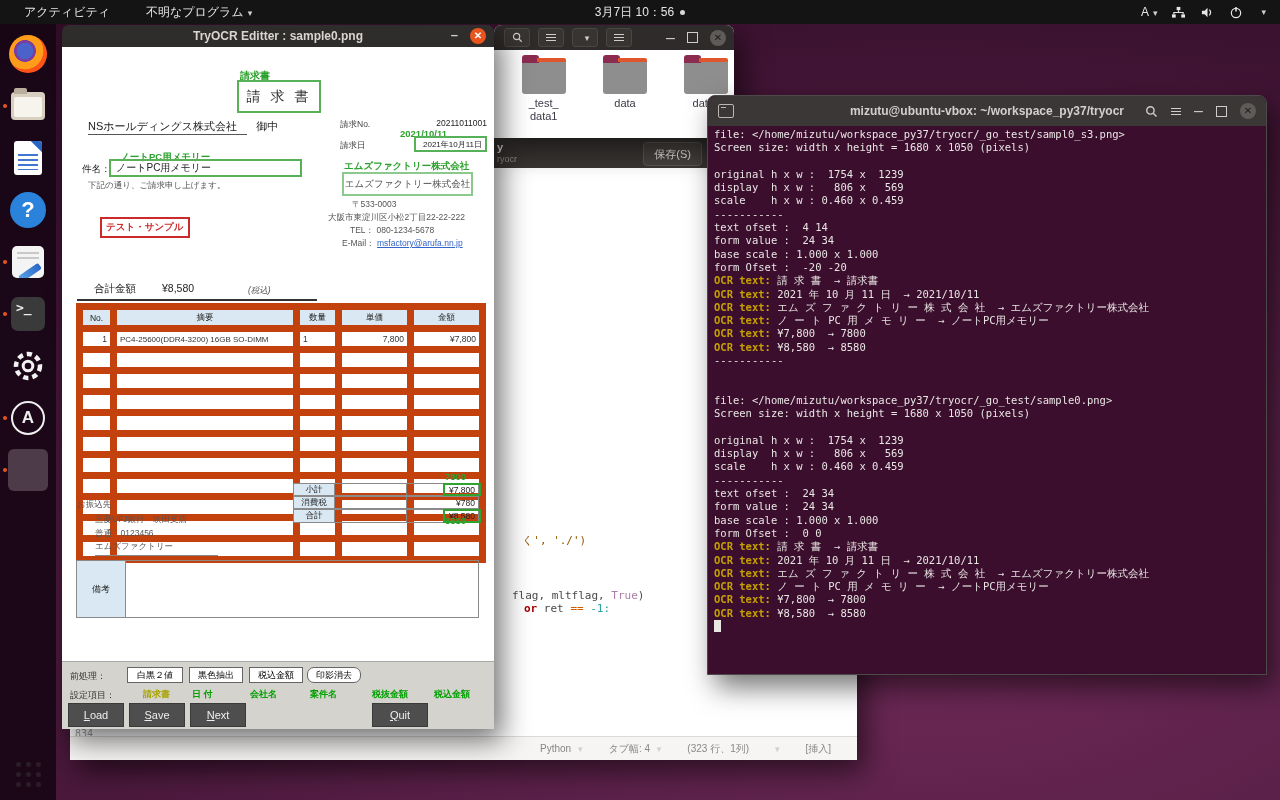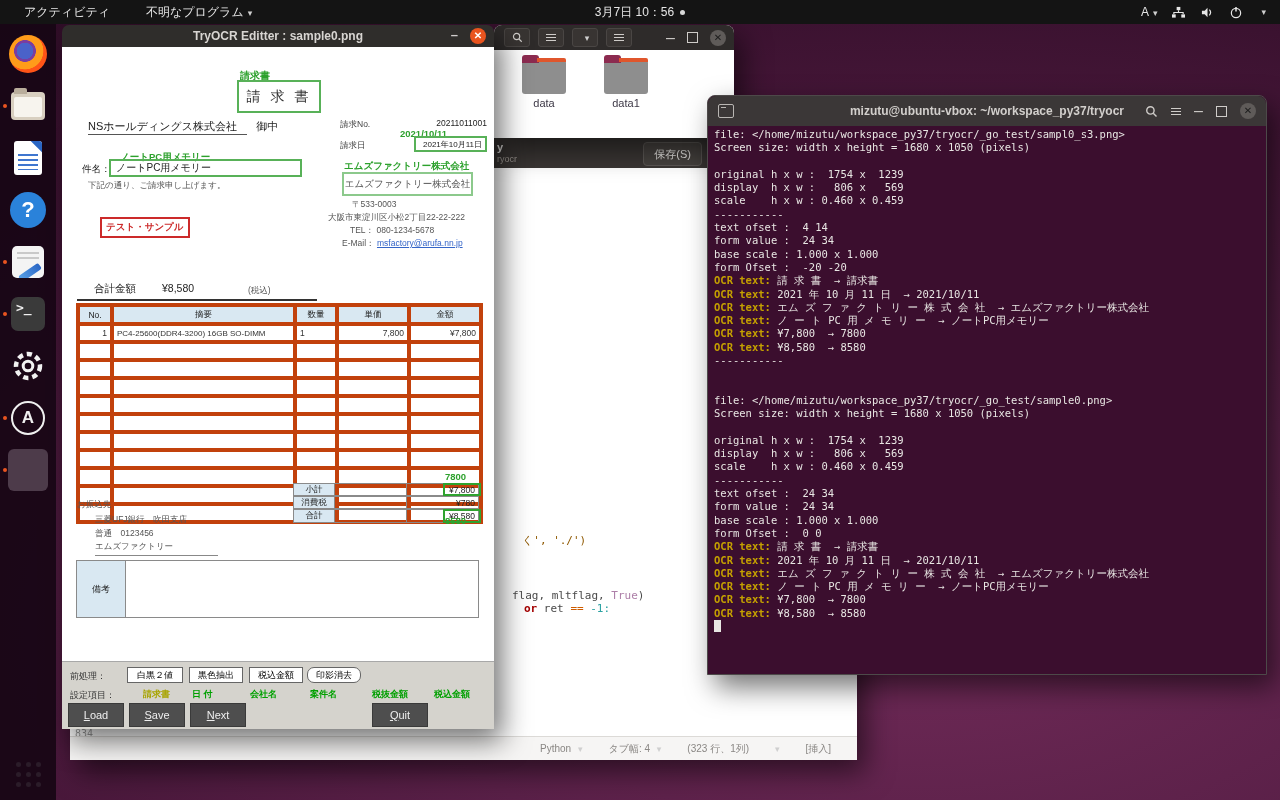--- a/index.html
+++ b/index.html
@@ -88,21 +88,21 @@
     font-size:10px;display:flex;align-items:center;justify-content:center;line-height:1;}
   #invoice{position:absolute;left:0;top:22px;width:432px;height:614px;background:#fff;overflow:hidden;color:#222;}
   .abs{position:absolute;}
   .glabel{color:#2da12d;font-weight:bold;}
   .gborder{border:2px solid #58b158;box-sizing:border-box;}
   #inv-title-box{left:175px;top:33px;width:84px;height:33px;display:flex;align-items:center;justify-content:center;
     font-size:14px;letter-spacing:3px;color:#333;}
   .redstamp{border:2px solid #cc2a2a;color:#cc2a2a;font-weight:bold;font-size:9.5px;padding:2px 4px;}
   .u{text-decoration:underline;}
   table.inv{border-collapse:collapse;width:403px;table-layout:fixed;}
-  table.inv td,table.inv th{border:4px solid #c2410c;font-size:8.5px;padding:0 3px;overflow:hidden;white-space:nowrap;}
+  table.inv td,table.inv th{border:7px solid #c2410c;font-size:8.5px;padding:0 3px;overflow:hidden;white-space:nowrap;}
   table.inv th{background:#d9e8f2;font-weight:normal;color:#222;height:15px;}
   table.inv td{height:14px;color:#333;}
   table.inv{border:1.5px solid #3a3a3a;}
   .tot-row{position:absolute;left:231px;width:186px;display:flex;box-sizing:border-box;}
   .tot-label{width:42px;background:#d9e8f2;border:1px solid #8a8a8a;font-size:8.5px;display:flex;align-items:center;justify-content:center;box-sizing:border-box;}
   .tot-mid{width:72px;border:1px solid #8a8a8a;border-left:none;box-sizing:border-box;}
   .tot-val{width:72px;border:1px solid #8a8a8a;border-left:none;font-size:8.5px;display:flex;align-items:center;justify-content:flex-end;
     padding-right:3px;box-sizing:border-box;}
   .gbox{position:absolute;border:2px solid #2fa32f;box-sizing:border-box;}
   #remarks{left:14px;top:513px;width:403px;height:58px;border:1px solid #8a8a8a;box-sizing:border-box;display:flex;}
@@ -184,20 +184,27 @@
       <span style="margin-left:auto;display:flex;align-items:center;gap:12px;margin-right:8px;">
         <span style="color:#cfccc9;">–</span>
         <span style="width:9px;height:9px;border:1px solid #cfccc9;display:inline-block;"></span>
         <span class="circle-btn">✕</span>
       </span>
     </div>
     <div id="fm-folders">
         <div class="folder">
           <div class="folder-icon"></div>
           <div class="folder-label">
+            <div>_test_</div>
+            <div>data1</div>
+          </div>
+        </div>
+        <div class="folder">
+          <div class="folder-icon"></div>
+          <div class="folder-label">
             <div>data</div>
           </div>
         </div>
         <div class="folder">
           <div class="folder-icon"></div>
           <div class="folder-label">
             <div>data1</div>
           </div>
         </div>
       </div>
@@ -238,21 +245,21 @@
       <div class="abs" style="left:290px;top:152px;font-size:8.5px;color:#555;">〒533-0003</div>
       <div class="abs" style="left:266px;top:165px;font-size:8.5px;color:#555;">大阪市東淀川区小松2丁目22-22-222</div>
       <div class="abs" style="left:288px;top:178px;font-size:8.5px;color:#555;">TEL： 080-1234-5678</div>
       <div class="abs" style="left:280px;top:191px;font-size:8.5px;color:#555;">
         <span>E-Mail：</span>
         <span style="color:#3465c8;text-decoration:underline;">msfactory@arufa.nn.jp</span>
       </div>
       <div class="abs redstamp" style="left:38px;top:170px;">テスト・サンプル</div>
       <div class="abs" style="left:32px;top:235px;font-size:10.5px;font-weight:normal;">合計金額</div>
       <div class="abs" style="left:100px;top:235px;font-size:10.5px;">¥8,580</div>
-      <div class="abs" style="left:186px;top:238px;font-size:8.5px;color:#555;">(税込)</div>
+      <div class="abs" style="left:186px;top:238px;font-size:8.5px;color:#555;font-style:italic;">(税込)</div>
       <div class="abs" style="left:15px;top:252px;width:240px;height:0;border-top:2px solid #333;"></div>
       <div class="abs" style="left:14px;top:256px;">
         <table class="inv">
           <colgroup>
               <col style="width:34px">
               <col style="width:183px">
               <col style="width:42px">
               <col style="width:72px">
               <col style="width:72px">
             </colgroup>

